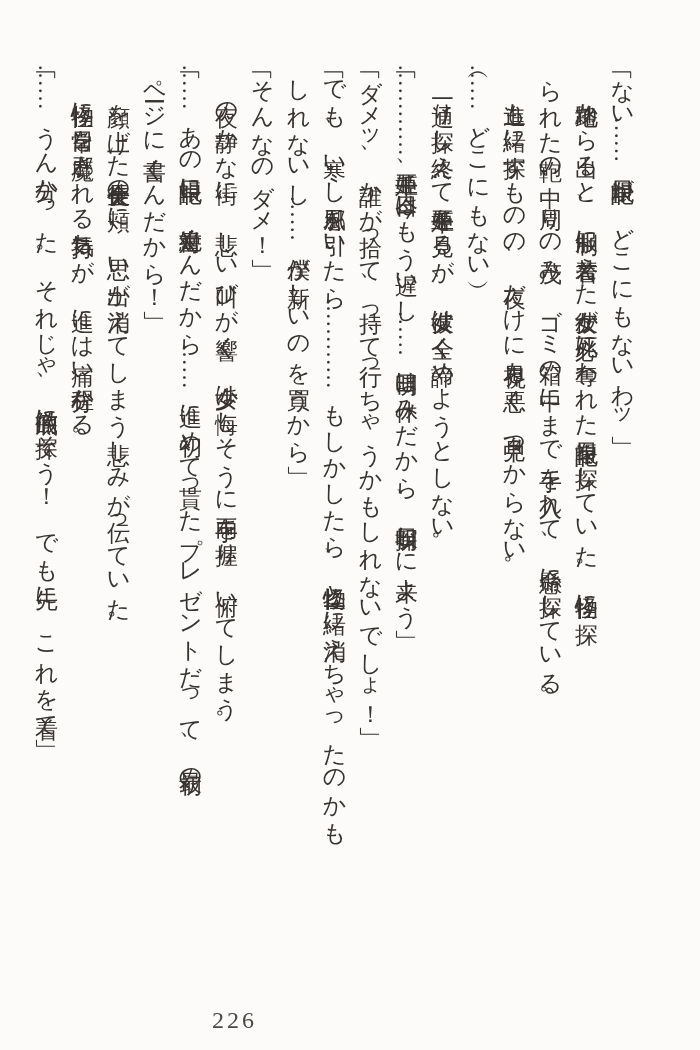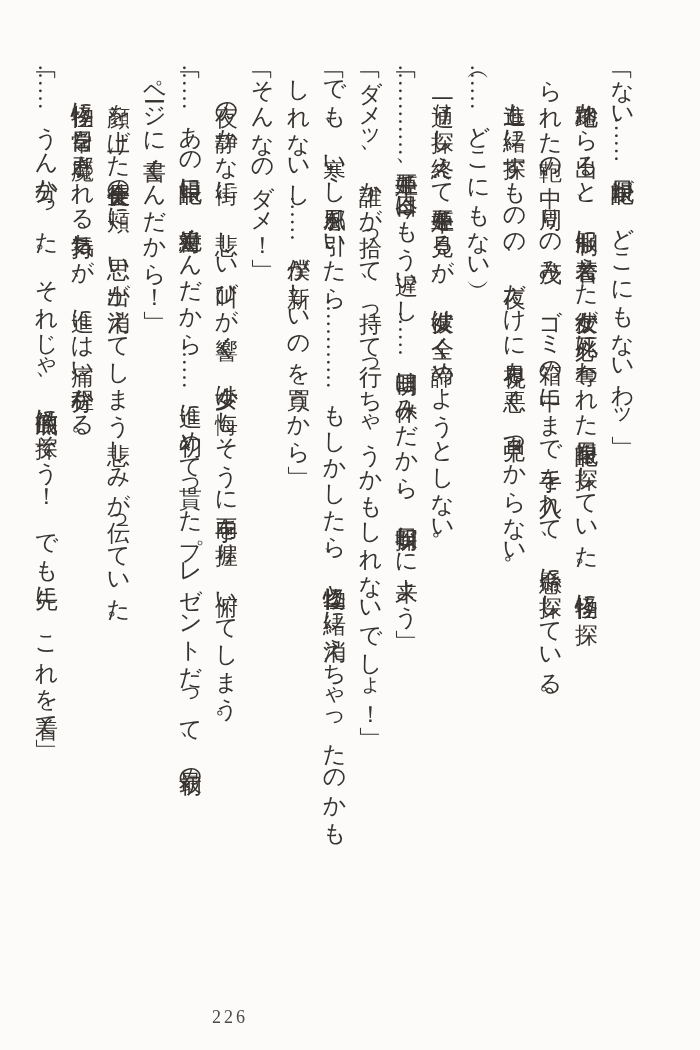--- a/index.html
+++ b/index.html
@@ -37,21 +37,21 @@
     padding: 0;
     white-space: nowrap;
   }
   .text-block p.indent {
     text-indent: 1em;
   }
   .page-number {
     position: absolute;
     top: 1007px;
     left: 212px;
-    font-size: 18px;
+    font-size: 24px;
     letter-spacing: 3px;
     color: #4c4a47;
   }
 </style>
 </head>
 <body>
 
 <div class="page">
   <div class="text-block">
     <p>「ない……日記帳が、どこにもないわッ」</p>

